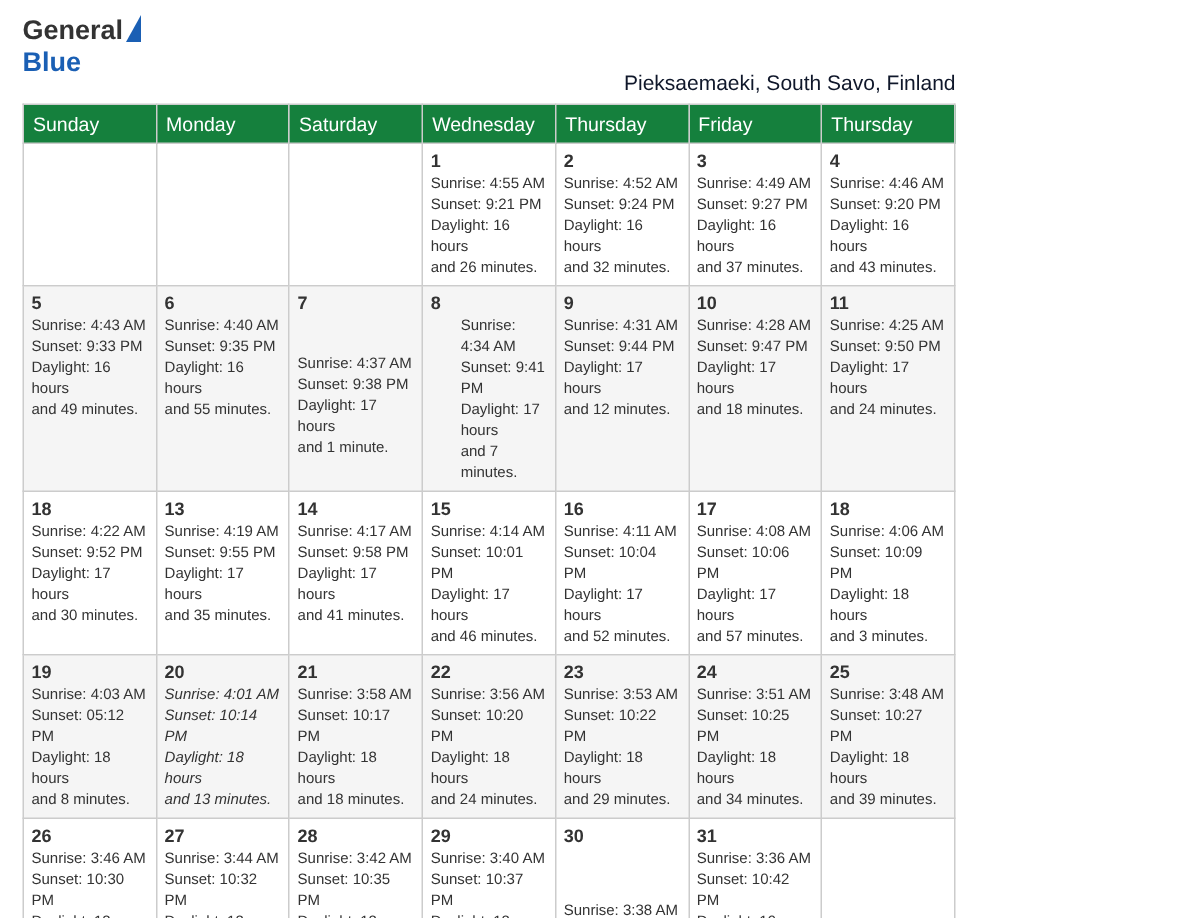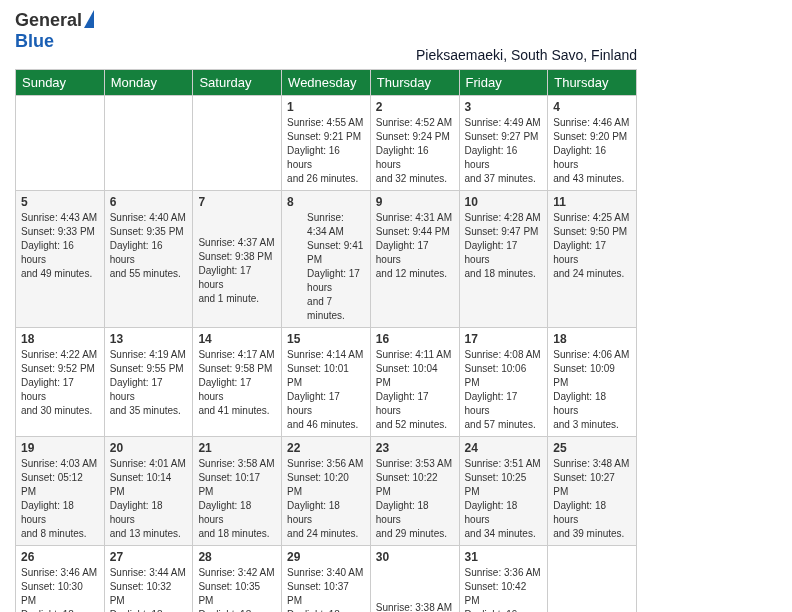--- a/index.html
+++ b/index.html
@@ -270,21 +270,21 @@
         <tr>
           <td>
             <span class="day-number">19</span>
             <div class="day-info" style="white-space: pre-line;">Sunrise: 4:03 AM
 Sunset: 05:12 PM
 Daylight: 18 hours
 and 8 minutes.</div>
           </td>
           <td>
             <span class="day-number">20</span>
-            <div class="day-info" style="white-space: pre-line;">Sunrise: 4:01 AM
+            <div class="day-info" style="white-space: pre-line; font-style: italic;">Sunrise: 4:01 AM
 Sunset: 10:14 PM
 Daylight: 18 hours
 and 13 minutes.</div>
           </td>
           <td>
             <span class="day-number">21</span>
             <div class="day-info" style="white-space: pre-line;">Sunrise: 3:58 AM
 Sunset: 10:17 PM
 Daylight: 18 hours
 and 18 minutes.</div>

